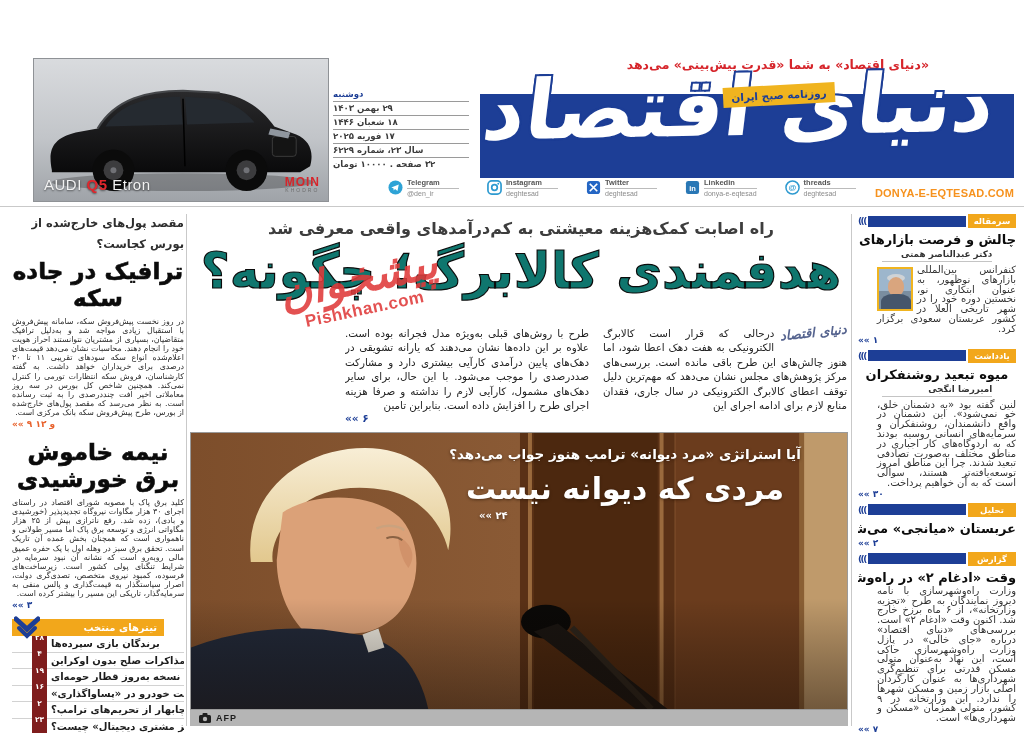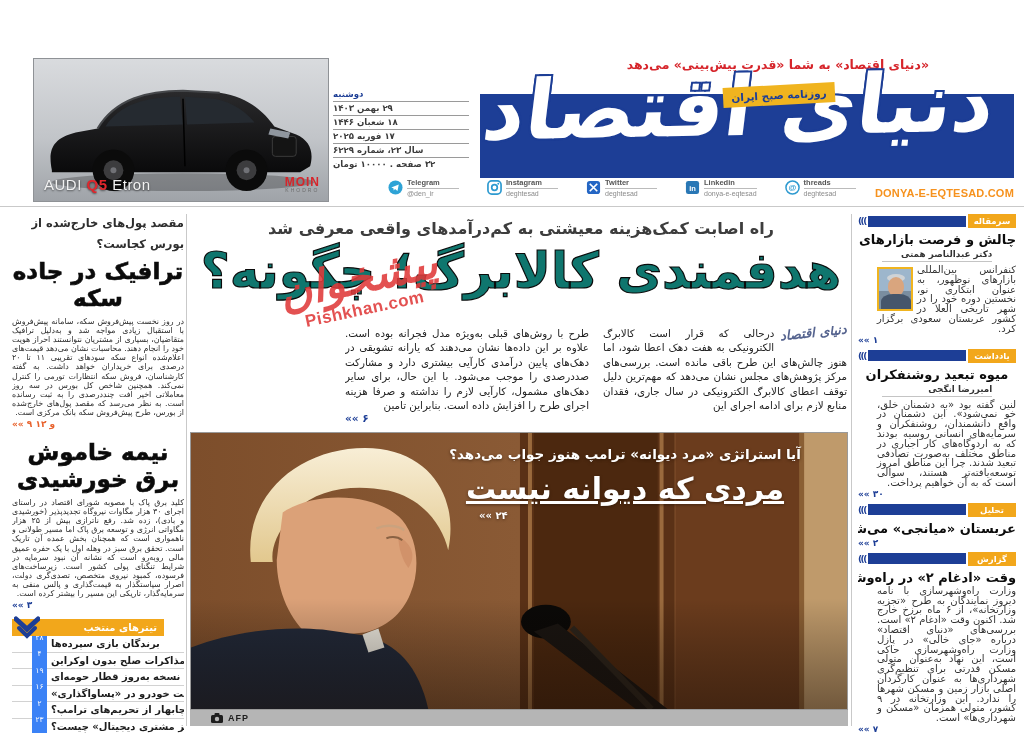--- a/index.html
+++ b/index.html
@@ -69,45 +69,45 @@
                margin:0 0 2px 6px; transform:rotate(-6deg); }
   #main-ref { position:absolute; top:412px; left:345px; color:#1d3e96; font-weight:bold; font-size:10.5px; direction:ltr; }
 
   
   #photo { position:absolute; top:432px; left:190px; width:658px; height:278px; border:1px solid #9a9a9a; overflow:hidden; }
   #photo svg { display:block; width:100%; height:100%; }
   #photo-caption { position:absolute; top:10px; right:42px; width:360px; text-align:center; color:#fff; direction:rtl;
                    text-shadow:0 1px 3px rgba(40,20,5,.6); }
   .photo-k1 { font-size:12.5px; font-weight:bold; }
   .photo-k2 { font-size:13.5px; font-weight:bold; margin-top:3px; }
-  .photo-head { font-size:30px; font-weight:bold; margin-top:9px; white-space:nowrap;text-decoration:underline; }
+  .photo-head { font-size:30px; font-weight:bold; margin-top:9px; white-space:nowrap; }
   .photo-ref { font-size:10px; font-weight:bold; text-align:left; direction:ltr; margin:4px 0 0 34px; }
   #credit-bar { position:absolute; top:710px; left:190px; width:658px; height:16px; background:#b5b5b5;
-                display:flex; align-items:center; gap:5px; padding-left:21px; }
+                display:flex; align-items:center; gap:5px; padding-left:9px; }
   #credit-bar .credit-txt { font-size:9px; font-weight:bold; color:#1e1e1e; letter-spacing:1px; }
 
   
   #left-col { position:absolute; top:213px; left:12px; width:172px; height:520px; overflow:hidden; direction:rtl; }
   .lc-kicker { font-size:11.5px; font-weight:bold; color:#2e2e2e; line-height:21px; }
   .lc-headline { text-align:center; font-size:23px; font-weight:bold; color:#0b0b0b; line-height:27px;
                  margin-top:3px; -webkit-text-stroke:.6px #0b0b0b; }
   .lc-body { font-size:7.9px; line-height:9.1px; text-align:justify; color:#2b2b2b; margin-top:5px; }
   .lc-ref { font-weight:bold; font-size:9px; color:#1d3e96; direction:ltr; text-align:left; margin-top:2px; }
   .lc-ref.warm { color:#e8622d; }
   #story2 { margin-top:10px; }
 
   
   #picks { margin-top:9px; }
   #picks-header { position:relative; height:17px; background:#f2a71b; margin-right:20px; }
   #picks-title { position:absolute; right:7px; top:0; line-height:17px; color:#fff; font-size:10px; font-weight:bold; }
   #picks-chevron { position:absolute; left:2px; top:-3px; width:26px; height:24px; }
   .pick-row { display:flex; flex-direction:row; direction:ltr; align-items:center; gap:4px;
               height:16.5px; border-bottom:1px solid #d2d2d2; padding-left:20px; }
   .pick-row:last-child { border-bottom:none; }
-  .pick-num { flex:0 0 15px; height:24px; background:#3b82f6; color:#fff; font-size:7.5px; font-weight:normal;
+  .pick-num { flex:0 0 15px; height:24px; background:#7f1d1d; color:#fff; font-size:7.5px; font-weight:bold;
               text-align:center; line-height:12px; border-radius:1px; }
   .pick-title { direction:rtl; text-align:right; font-size:10px; font-weight:bold; color:#1c1c1c; white-space:nowrap; }
 
   
   #sidebar { position:absolute; top:214px; left:858px; width:158px; height:518px; overflow:hidden; direction:rtl; }
   .sec { margin-bottom:4px; }
   .sec-bar { display:flex; direction:ltr; align-items:center; height:14px; margin-bottom:3px; }
   .sec-deco { color:#1d3e96; font-weight:bold; font-size:9px; letter-spacing:-1.5px; padding-right:2px; line-height:14px; }
   .sec-line { flex:1; height:11px; background:#1d3e96; }
   .sec-label { width:48px; height:14px; background:#f2a71b; color:#fff; font-size:8.5px; font-weight:bold;

